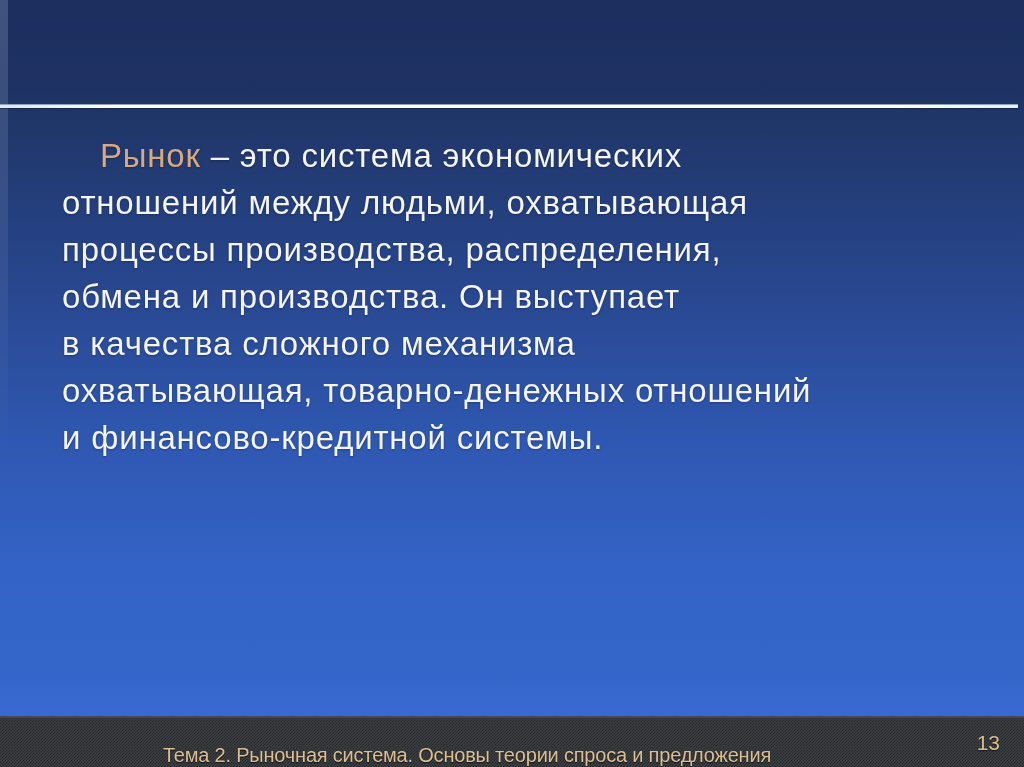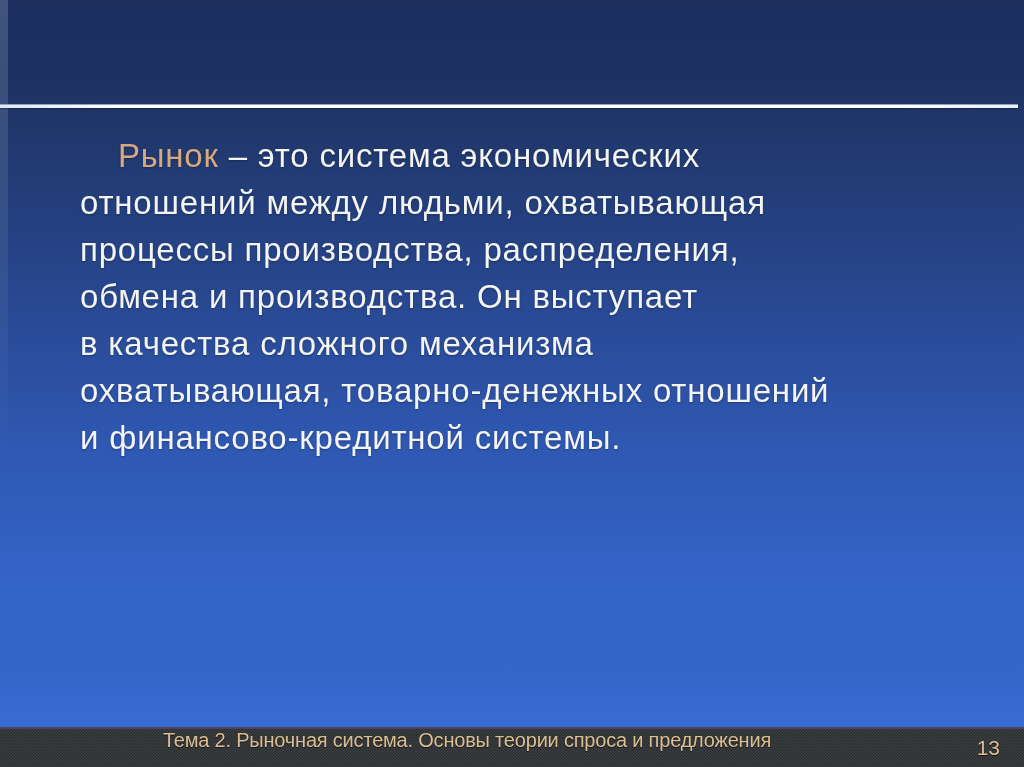--- a/index.html
+++ b/index.html
@@ -49,40 +49,39 @@
   .body-text {
     position: absolute;
     left: 62px;
     top: 132px;
     width: 910px;
     font-size: 33px;
     line-height: 47px;
     letter-spacing: 0.8px;
     color: #F4F4F2;
     text-shadow: 0 1px 2px rgba(10,18,40,0.35);
-    margin-left: 18px;
   }
   .body-text .line { display: block; }
   .body-text .line.first { text-indent: 38px; }
   .term { color: #D8A87E; }
 
   .footer {
     position: absolute;
     left: 0; bottom: 0;
     width: 1024px;
-    height: 40px;
+    height: 51px;
     background-color: #3B3F42;
     background-image:
       linear-gradient(45deg, rgba(0,0,0,0.30) 25%, transparent 25%, transparent 75%, rgba(0,0,0,0.30) 75%),
       linear-gradient(45deg, rgba(0,0,0,0.30) 25%, transparent 25%, transparent 75%, rgba(0,0,0,0.30) 75%);
     background-size: 3px 3px;
     background-position: 0 0, 1.5px 1.5px;
     border-top: 2px solid rgba(92,72,104,0.65);
     display: flex;
-    align-items: flex-start;
+    align-items: flex-end;
   }
   .footer-title-wrap {
     flex: 1;
     padding-right: 90px;
     text-align: center;
   }
   .footer-title {
     font-size: 20px;
     letter-spacing: -0.2px;
     color: #DCBE93;

